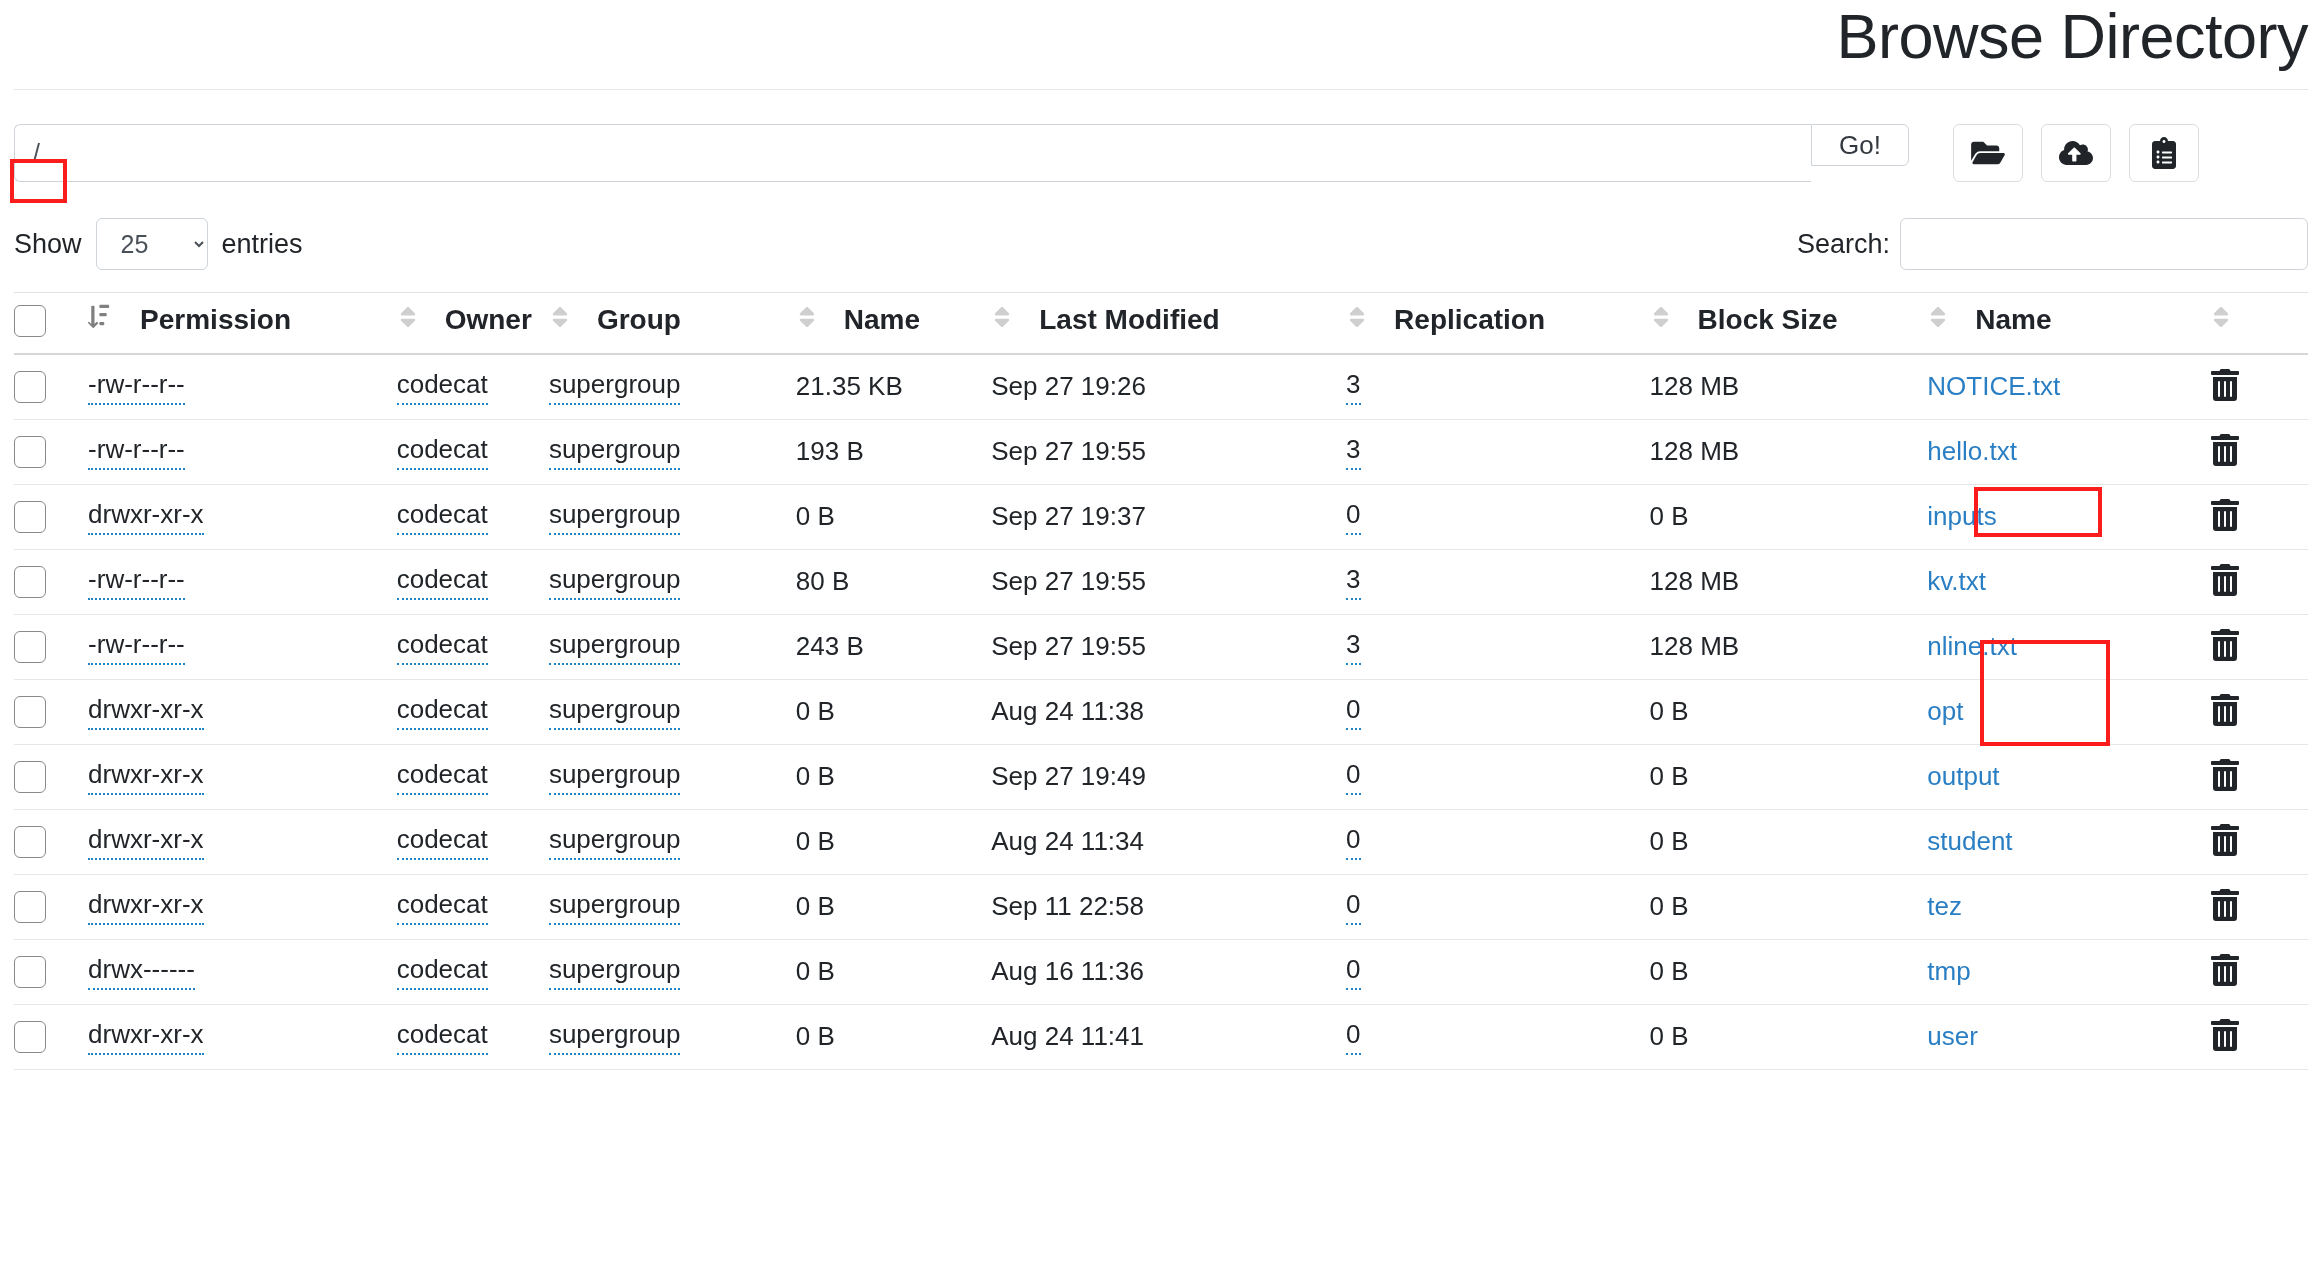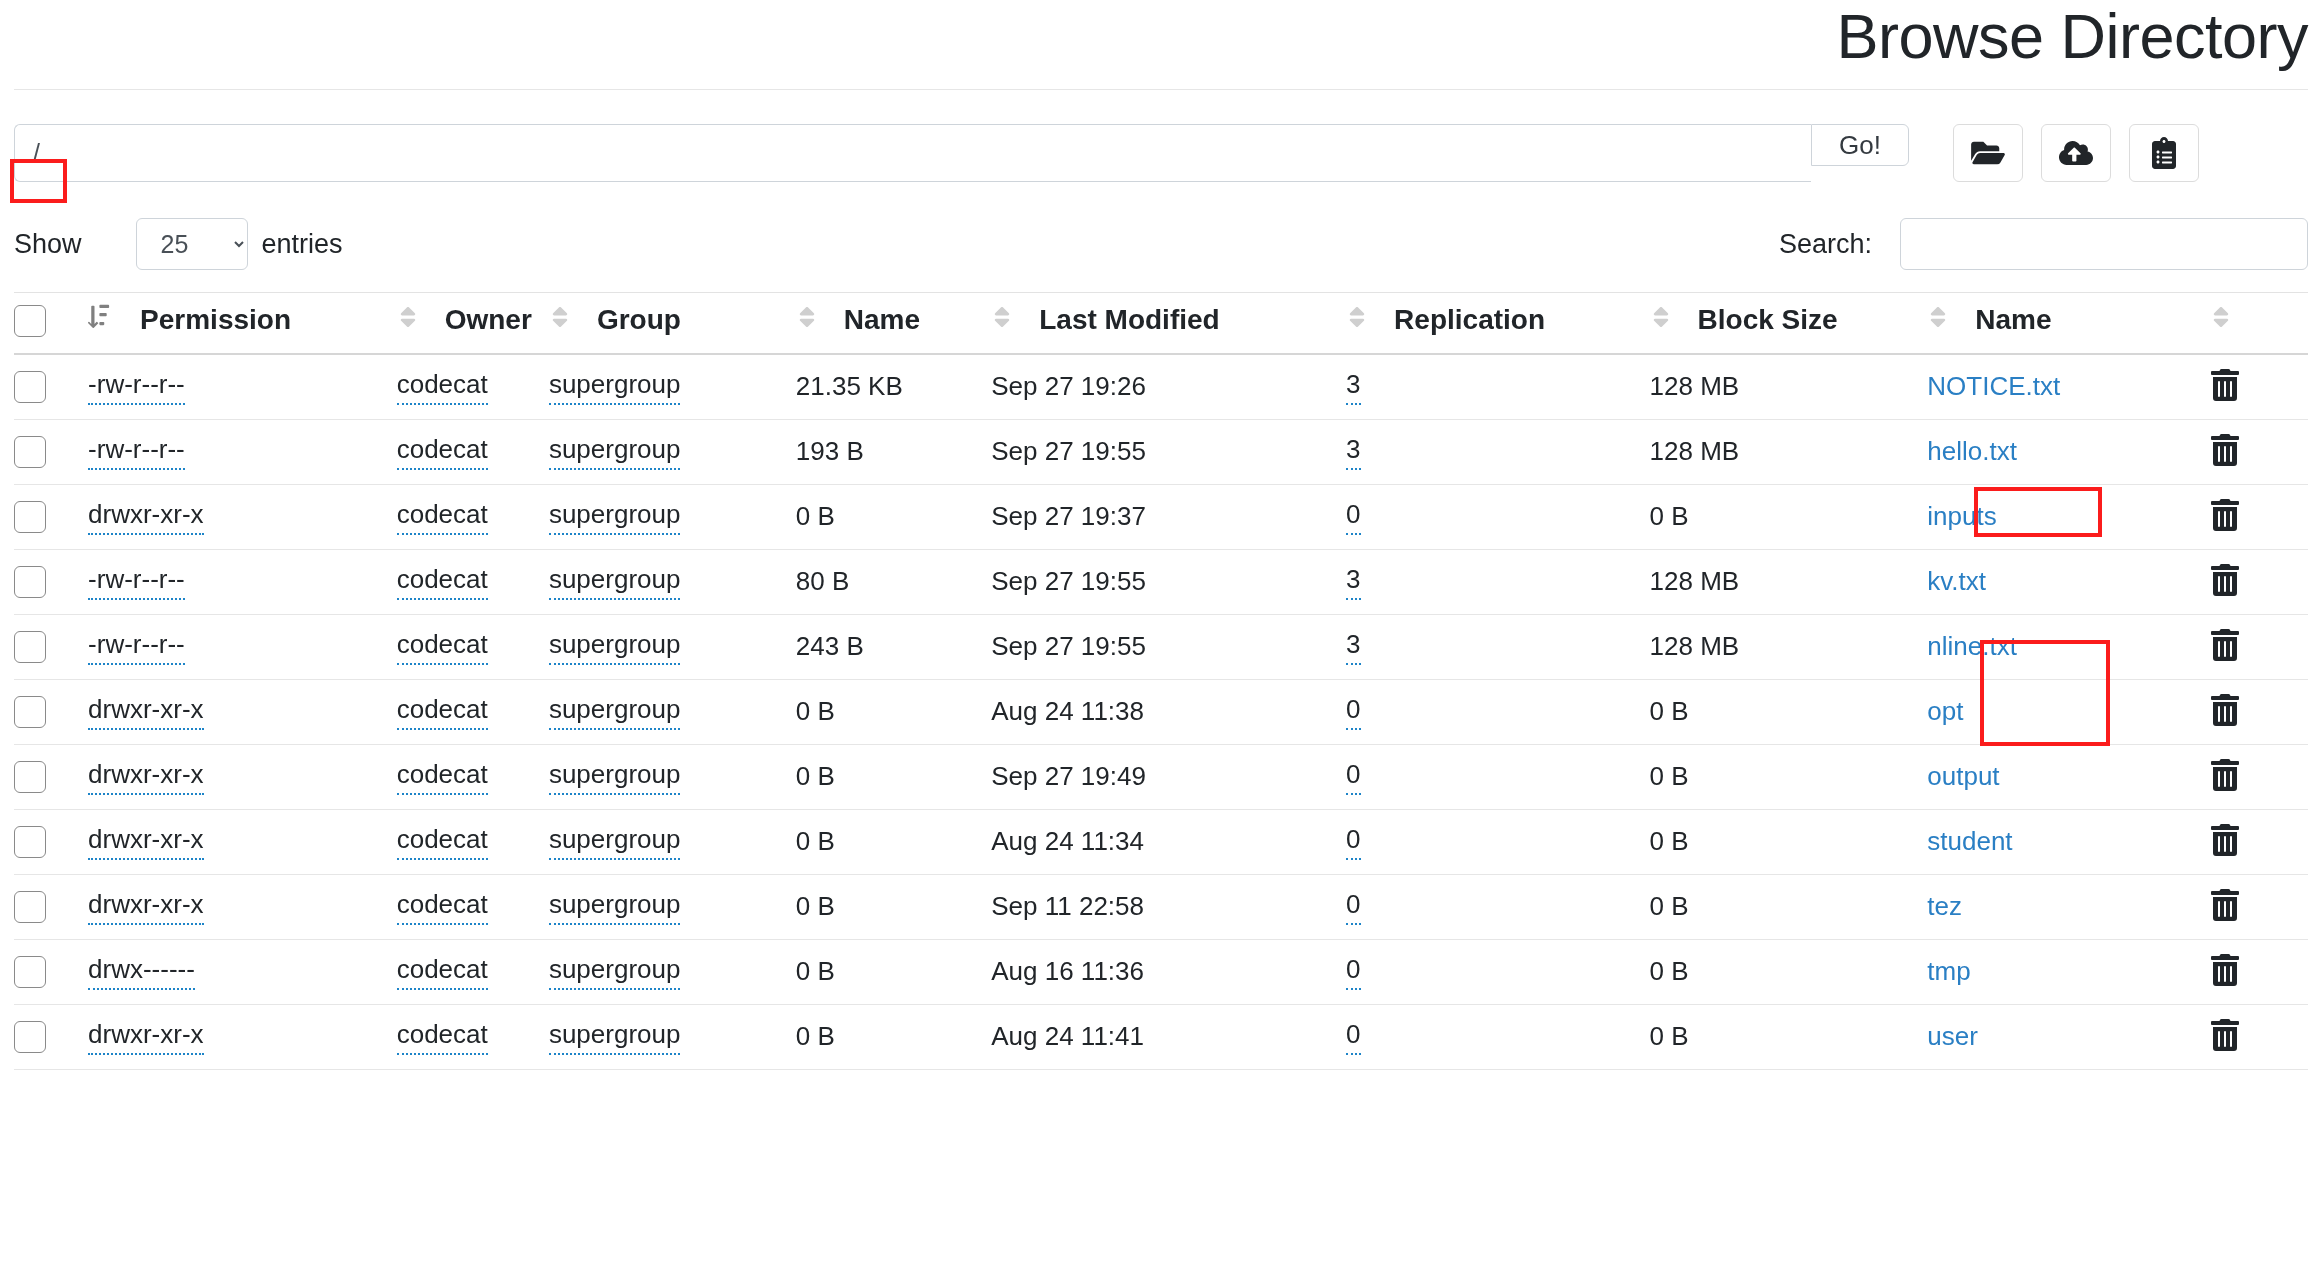--- a/index.html
+++ b/index.html
@@ -109,26 +109,25 @@
     height: 52px;
     font-size: 25px;
     font-family: "Liberation Sans", sans-serif;
     color: #495057;
     border: 1px solid #ced4da;
     border-radius: 6px;
     background: #fff;
     padding: 0 12px 0 20px;
     min-width: 112px;
     cursor: pointer;
-    margin-left: 40px;
   }
   .dt-filter {
     display: flex; align-items: center;
     font-size: 27px; color: #212529;
-    gap: 28px;
+    gap: 10px;
   }
   .search-input {
     height: 52px;
     width: 408px;
     border: 1px solid #ced4da;
     border-radius: 6px;
     background: #fff;
     font-size: 25px;
     font-family: "Liberation Sans", sans-serif;
     padding: 0 12px;

